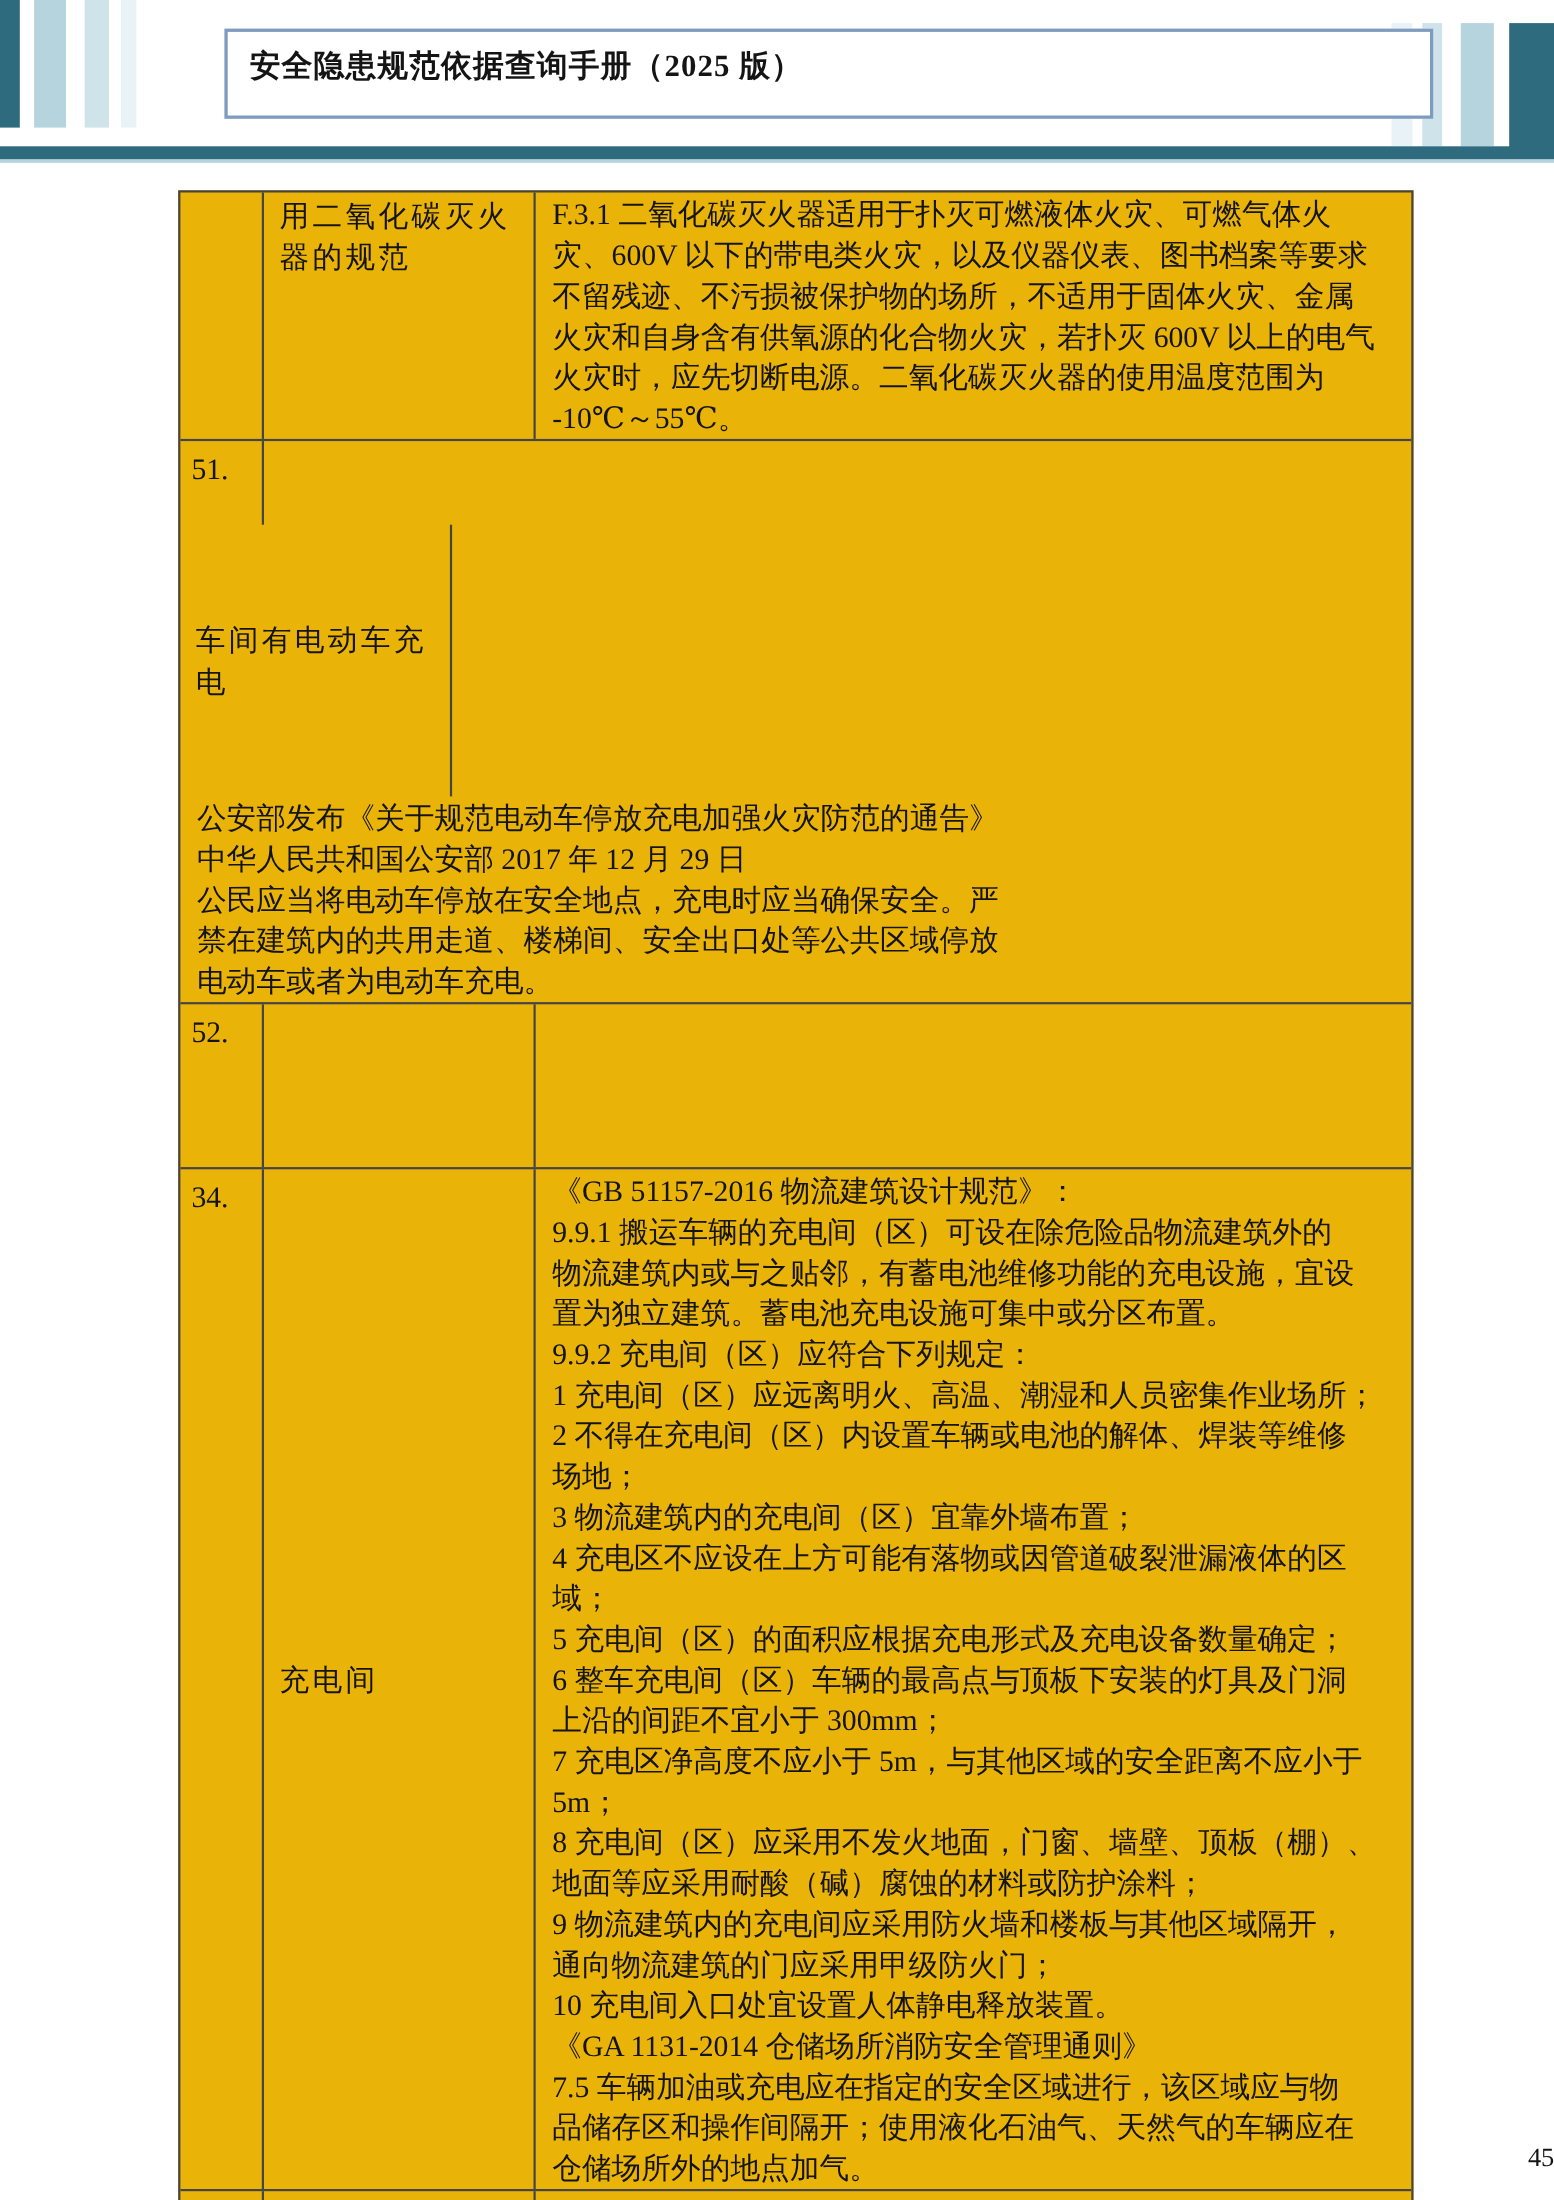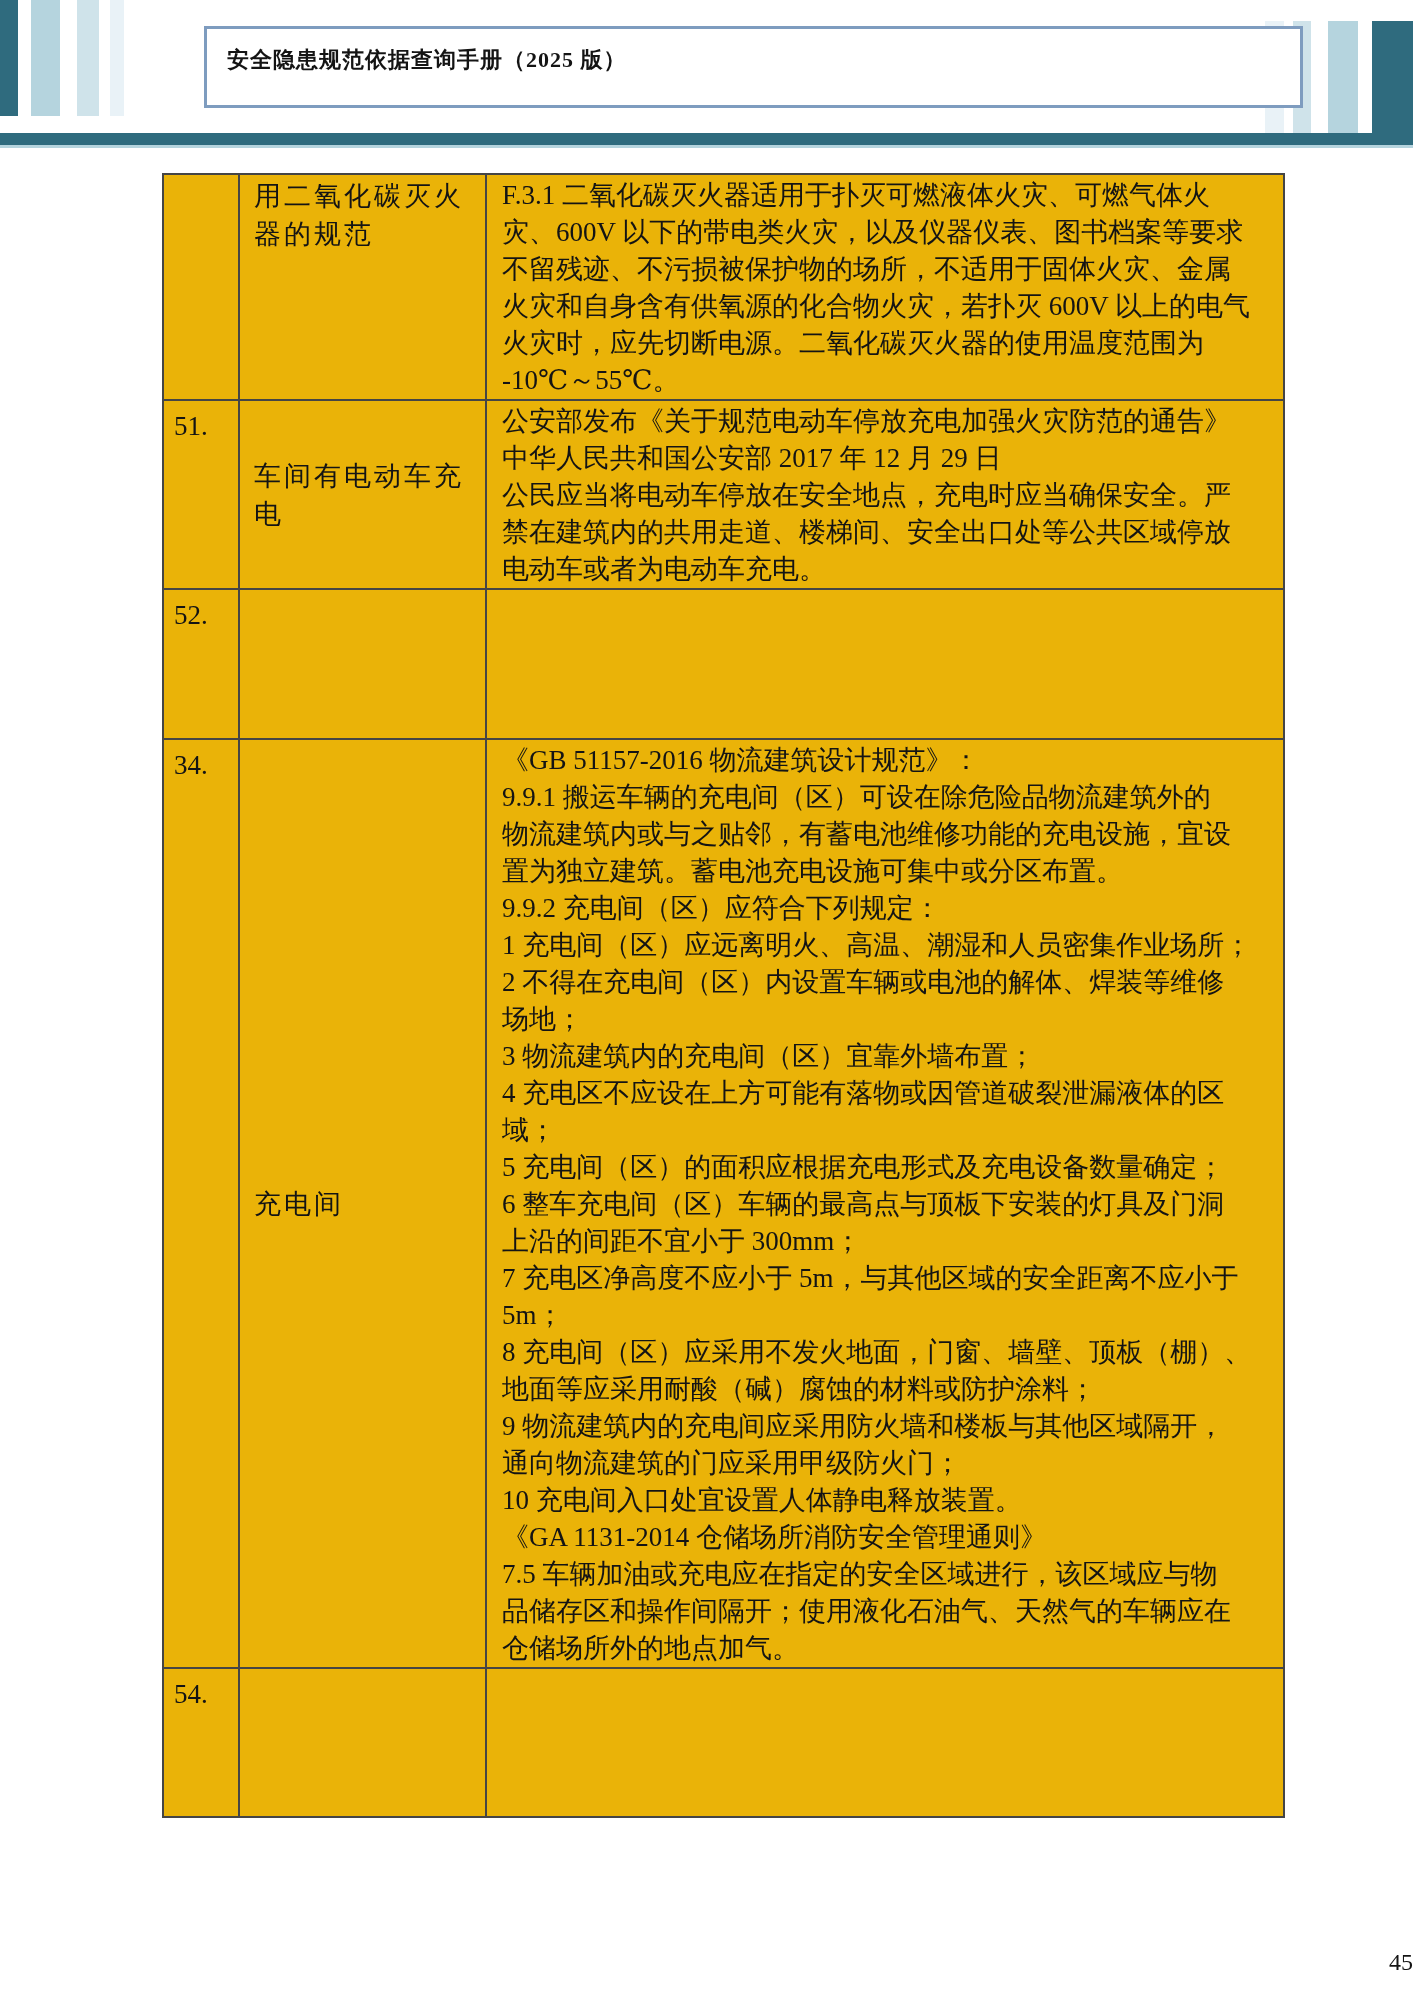--- a/index.html
+++ b/index.html
@@ -25,21 +25,21 @@
 
   .band      { position:absolute; left:0; top:133px; width:1413px; height:12px; background:#2f6b7e; }
   .band-sub  { position:absolute; left:0; top:145px; width:1413px; height:3px;  background:#b5d4de; }
 
   .title-box {
     position:absolute; left:204px; top:26px; width:1099px; height:82px;
     border:3px solid #7e9cbf; box-sizing:border-box; background:#ffffff;
     display:flex; align-items:center;
   }
   .title-text {
-    font-size:22px; font-weight:bold; letter-spacing:1px;
+    font-size:28px; font-weight:bold; letter-spacing:1px;
     padding-left:20px; position:relative; top:-7px; white-space:nowrap;
   }
 
   
   .tbl {
     position:absolute; left:162px; top:173px; width:1123px;
     border:2px solid #454545; box-sizing:border-box; background:#eab308;
   }
   .trow { display:flex; border-bottom:2px solid #454545; }
   .trow:last-child { border-bottom:none; }
@@ -54,21 +54,21 @@
     white-space:pre-line;
   }
   .c2.v-center { display:flex; align-items:center; padding-top:1px; }
   .c3 {
     flex:1 1 auto; box-sizing:border-box;
     padding:2px 10px 0 15px; font-size:27px; line-height:37px;
     white-space:pre-line; letter-spacing:0px;
   }
 
   .r0 { min-height:218px; }
-  .r1 { min-height:184px; }
+  .r1 { min-height:184px;flex-direction:column; }
   .r2 { min-height:148px; }
   .r3 { min-height:925px; }
   .r4 { min-height:147px; }
 
   .page-number {
     position:absolute; left:0; top:1949px; width:1413px;
     text-align:right; font-size:24px;
   }
 </style>
 </head>

